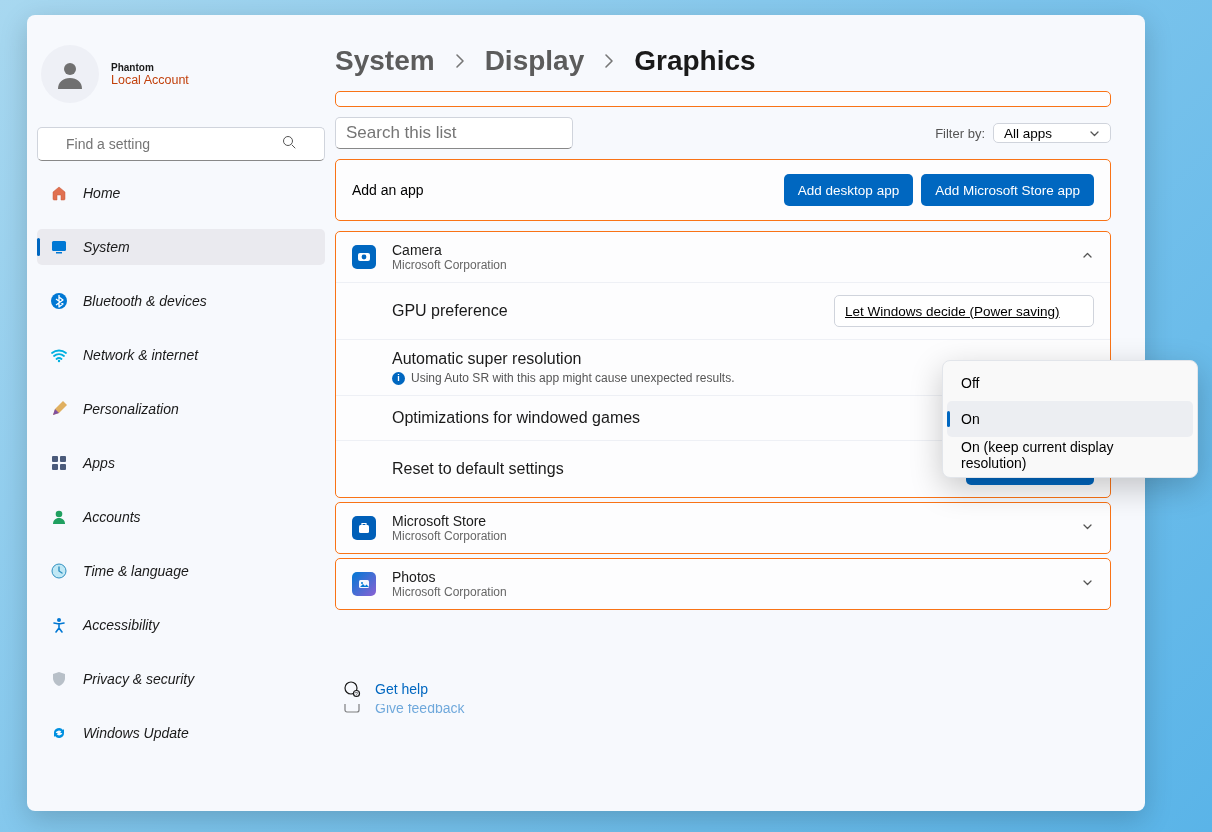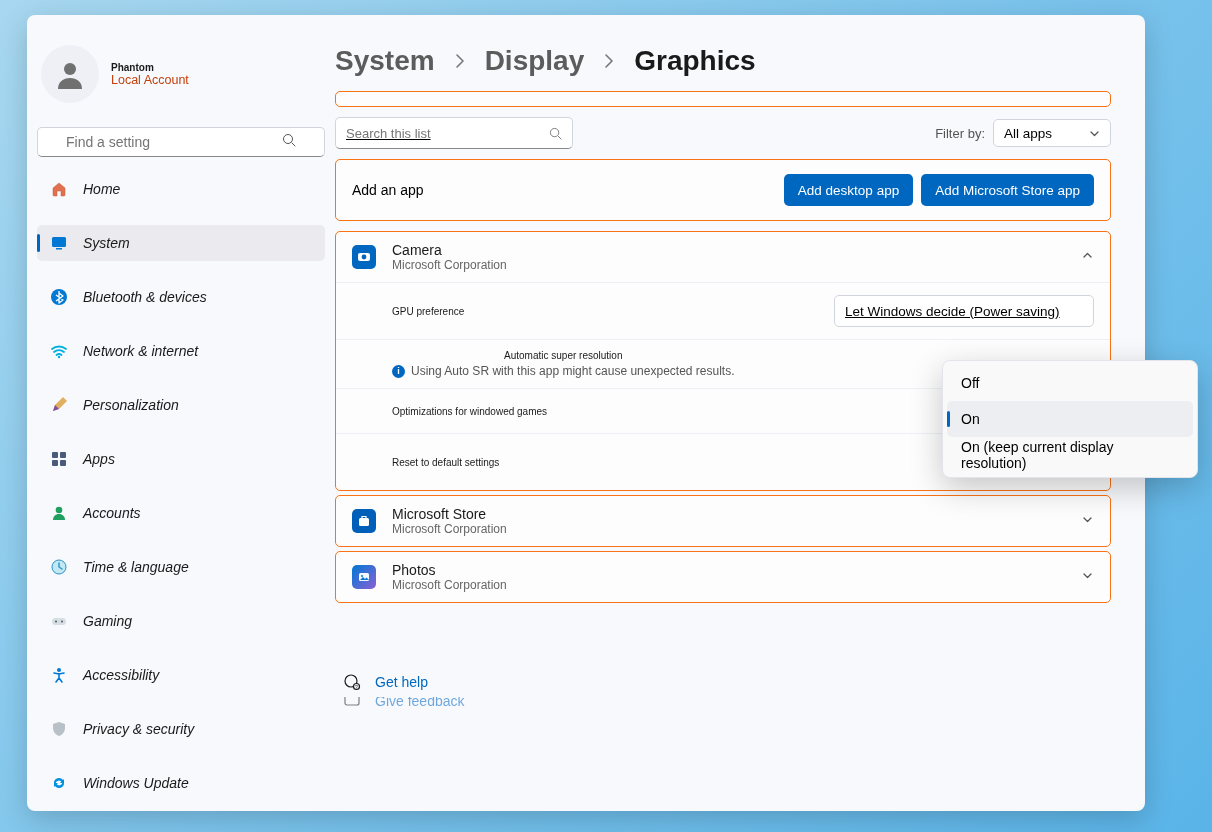--- a/index.html
+++ b/index.html
@@ -38,38 +38,38 @@
 
   .main { flex:1; padding: 0 34px 0 0; display:flex; flex-direction:column; overflow:hidden;}
   .breadcrumb { display:flex; align-items:center; gap: 16px; padding: 30px 0 14px 0;}
   .crumb { font-size: 28px; color:#5c5c5c; font-weight: 600;}
   .crumb.last { color:#1a1a1a;}
   .chev { color:#888; font-size: 20px;}
 
   .topbar-spacer { height: 16px; border:1px solid #e6e8ef; border-radius: 6px; background:#fdfdfe; margin-bottom: 10px;}
   .filter-row { display:flex; align-items:center; margin-bottom: 10px;}
   .list-search { width: 238px; height: 32px; border:1px solid #d0d4dc; border-bottom:1.5px solid #888; border-radius:5px; background:#fff; display:flex; align-items:center; padding:0 10px;}
-  .list-search input { border:none; outline:none; flex:1; font-size:13px; background:transparent;text-decoration:underline;}
+  .list-search input { border:none; outline:none; flex:1; font-size:17px; background:transparent;}
   .filter-label { margin-left:auto; font-size:13px; color:#555; margin-right:8px;}
-  .filter-select { width: 118px; height:28px; border:1px solid #d0d4dc; border-radius:5px; background:#fff; display:flex; align-items:center; padding:0 10px; font-size:13.5px; justify-content:space-between;}
+  .filter-select { width: 118px; height:20px; border:1px solid #d0d4dc; border-radius:5px; background:#fff; display:flex; align-items:center; padding:0 10px; font-size:13.5px; justify-content:space-between;}
 
   .card { border:1px solid #f97316; border-radius:5px; background:#fdfdfe; }
   .add-card { display:flex; align-items:center; padding: 14px 16px; margin-bottom: 10px;}
   .btn-primary { background:#0067c0; color:#fff; border:none; height:32px; padding: 0 14px; border-radius:5px; font-size:13.5px;}
   .btn-primary + .btn-primary { margin-left: 8px;}
 
   .app-card { margin-bottom: 4px;}
   .app-header { display:flex; align-items:center; padding: 10px 16px;}
   .app-icon { width: 24px; height:24px; border-radius:5px; margin-right: 16px; display:flex; align-items:center; justify-content:center;}
   .app-title { font-size: 14px; color:#1a1a1a;}
   .app-sub { font-size: 12px; color:#666;}
   .expand { margin-left:auto; color:#555;}
 
   .detail-row { display:flex; align-items:center; padding: 12px 16px 12px 56px; border-top:1px solid #eef0f5;}
-  .detail-label { font-size: 10px; color:#1a1a1a;}
+  .detail-label { font-size: 16px; color:#1a1a1a;}
   .detail-sub { font-size: 12px; color:#555; display:flex; align-items:center; gap:6px; margin-top:3px;}
   .info-dot { width:13px; height:13px; border-radius:50%; background:#0067c0; display:inline-flex; align-items:center; justify-content:center; color:#fff; font-size:9px; font-weight:bold;}
   .select { height:32px; border:1px solid #d0d4dc; border-radius:5px; background:#fff; padding:0 30px 0 10px; display:flex; align-items:center; font-size:13.5px; position:relative; min-width: 260px;}
   .toggle { width: 40px; height:20px; border-radius:10px; background:#0067c0; position:relative; margin-left: 10px;}
   .toggle::after { content:""; position:absolute; width:12px; height:12px; border-radius:50%; background:#fff; top:4px; right:4px;}
   .toggle-label { font-size:13px; color:#1a1a1a; margin-left:auto;}
   .reset-btn { background:#0067c0; color:#fff; border:none; height:32px; width:128px; border-radius:5px; font-size:12px; margin-left:auto;}
 
   .help-row { display:flex; align-items:center; gap:14px; padding: 10px 0 6px 8px; font-size:14px;}
   .help-row a { color:#0067c0; text-decoration:none;}
@@ -183,30 +183,20 @@
               <svg width="18" height="18" viewBox="0 0 18 18">
                 <circle cx="9" cy="9" r="7" fill="#c0e8f5" stroke="#3090c0"></circle>
                 <path d="M9 5v4l3 2" stroke="#3090c0" stroke-width="1.4" fill="none" stroke-linecap="round"></path>
               </svg>
             </span>
             <span>Time &amp; language</span>
           </div>
           <div class="nav-item">
             <span class="nicon">
               <svg width="18" height="18" viewBox="0 0 18 18">
-                <rect x="2" y="6" width="14" height="7" rx="3.5" fill="#d5dde5"></rect>
-                <circle cx="6" cy="9.5" r="1" fill="#555"></circle>
-                <circle cx="12" cy="9.5" r="1" fill="#555"></circle>
-              </svg>
-            </span>
-            <span>Gaming</span>
-          </div>
-          <div class="nav-item">
-            <span class="nicon">
-              <svg width="18" height="18" viewBox="0 0 18 18">
                 <circle cx="9" cy="4" r="2" fill="#0078d4"></circle>
                 <path d="M4 7l5 1 5-1M9 8v4m0 0l-3 4m3-4l3 4" stroke="#0078d4" stroke-width="1.6" stroke-linecap="round"></path>
               </svg>
             </span>
             <span>Accessibility</span>
           </div>
           <div class="nav-item">
             <span class="nicon">
               <svg width="18" height="18" viewBox="0 0 18 18">
                 <path d="M9 2l6 2v4c0 4-3 7-6 8-3-1-6-4-6-8V4z" fill="#b8c0c8"></path>
@@ -284,21 +274,21 @@
           </div>
         </div>
 
         <div class="detail-row">
           <span class="detail-label">GPU preference</span>
           <div class="select" style="margin-left:auto;text-decoration:underline;">
             <span style="white-space:nowrap; overflow:hidden;">Let Windows decide (Power saving)</span>
           </div>
         </div>
 
-        <div class="detail-row" style="align-items:flex-start; padding-top:10px; padding-bottom:10px;text-align:center;">
+        <div class="detail-row" style="align-items:flex-start; padding-top:10px; padding-bottom:10px;">
           <div>
             <div class="detail-label">Automatic super resolution</div>
             <div class="detail-sub">
               <span class="info-dot">i</span>
               <span>Using Auto SR with this app might cause unexpected results.</span>
             </div>
           </div>
         </div>
 
         <div class="detail-row">

